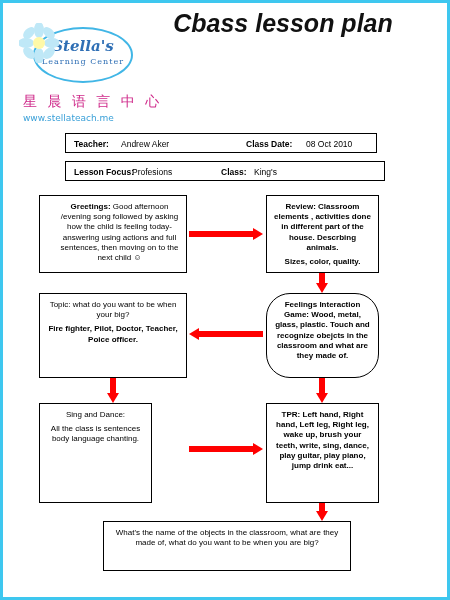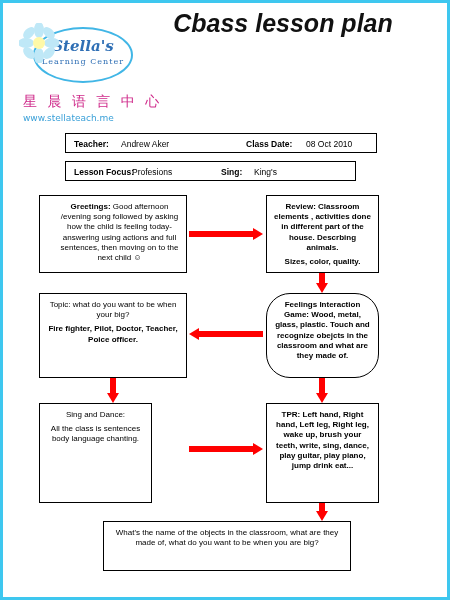--- a/index.html
+++ b/index.html
@@ -102,21 +102,21 @@
   
   .info-box {
     position: absolute;
     border: 1px solid #000000;
     box-sizing: border-box;
     background: #ffffff;
     font-size: 8.5px;
     color: #000000;
   }
   .info-box-1 { left: 62px; top: 130px; width: 312px; height: 20px; }
-  .info-box-2 { left: 62px; top: 158px; width: 291px; height: 20px; text-align: right; }
+  .info-box-2 { left: 62px; top: 158px; width: 320px; height: 20px; text-align: right; }
   .info-cell {
     position: absolute;
     top: 5px;
     white-space: nowrap;
   }
   .lbl { font-weight: bold; }
   
   .box {
     position: absolute;
     border: 1px solid #000000;
@@ -230,21 +230,21 @@
   <div class="info-box info-box-1">
     <span class="info-cell lbl" style="left:8px;">Teacher:</span>
     <span class="info-cell" style="left:48px;margin-left:7px;">Andrew Aker</span>
     <span class="info-cell lbl" style="left:180px;">Class Date:</span>
     <span class="info-cell" style="left:240px;">08 Oct 2010</span>
   </div>
 
   <div class="info-box info-box-2">
     <span class="info-cell lbl" style="left:8px;">Lesson Focus:</span>
     <span class="info-cell" style="left:66px;">Profesions</span>
-    <span class="info-cell lbl" style="left:155px;">Sing:</span>
+    <span class="info-cell lbl" style="left:155px;">Class:</span>
     <span class="info-cell" style="left:188px;">King's</span>
   </div>
 
   <div class="box box-greetings">
     <p><span class="b">Greetings:</span>
       <span>Good afternoon /evening song followed by asking how the child is feeling today- answering using actions and full sentences, then moving on to the next child ☺</span></p>
   </div>
 
   <div class="box box-review">
     <p class="b">Review:  Classroom elements , activities done in different part of the house. Descrbing animals.</p>

